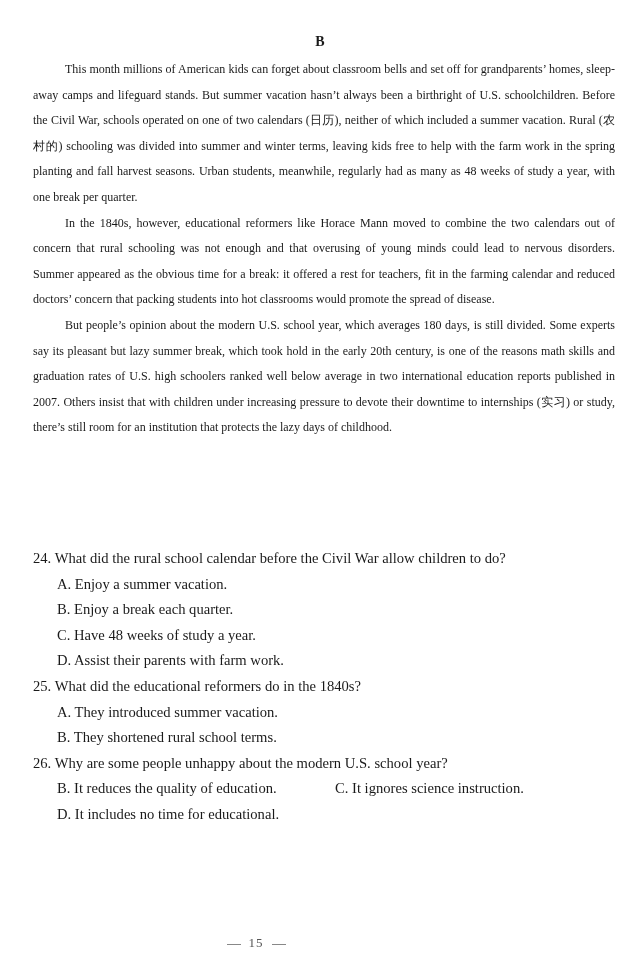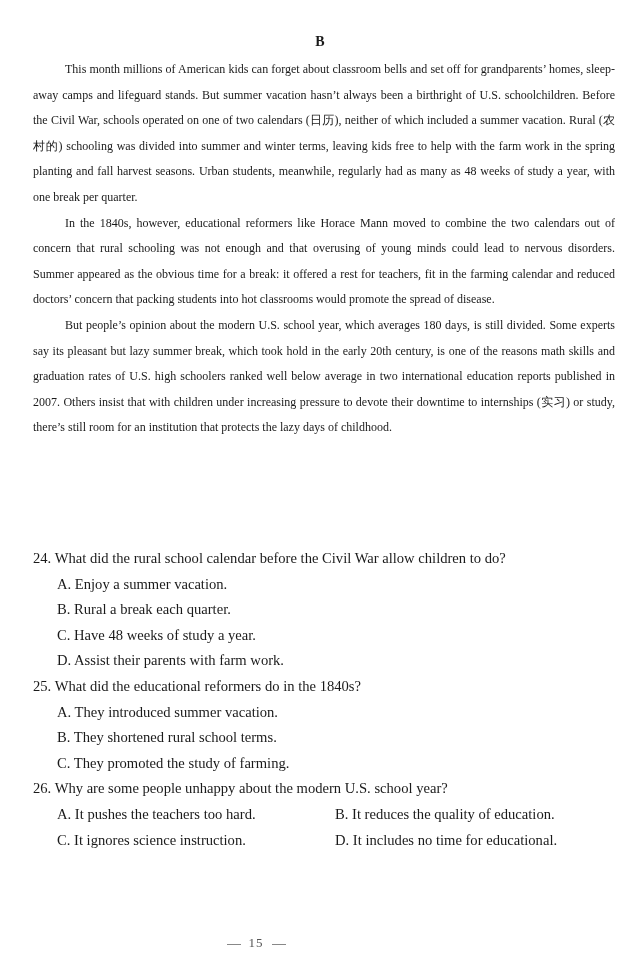--- a/index.html
+++ b/index.html
@@ -103,39 +103,37 @@
     <p>In the 1840s, however, educational reformers like Horace Mann moved to combine the two calendars out of concern that rural schooling was not enough and that overusing of young minds could lead to nervous disorders. Summer appeared as the obvious time for a break: it offered a rest for teachers, fit in the farming calendar and reduced doctors’ concern that packing students into hot classrooms would promote the spread of disease.</p>
     <p>But people’s opinion about the modern U.S. school year, which averages 180 days, is still divided. Some experts say its pleasant but lazy summer break, which took hold in the early 20th century, is one of the reasons math skills and graduation rates of U.S. high schoolers ranked well below average in two international education reports published in 2007. Others insist that with children under increasing pressure to devote their downtime to internships (实习) or study, there’s still room for an institution that protects the lazy days of childhood.</p>
   </div>
 
   <div class="questions">
 
     <div class="question">
       <span class="q-stem">24. What did the rural school calendar before the Civil War allow children to do?</span>
       <div class="options">
         <span class="option">A. Enjoy a summer vacation.</span>
-        <span class="option">B. Rural a break each quarter.</span>
+        <span class="option">B. Enjoy a break each quarter.</span>
         <span class="option">C. Have 48 weeks of study a year.</span>
         <span class="option">D. Assist their parents with farm work.</span>
       </div>
     </div>
 
     <div class="question">
       <span class="q-stem">25. What did the educational reformers do in the 1840s?</span>
       <div class="options">
         <span class="option">A. They introduced summer vacation.</span>
         <span class="option">B. They shortened rural school terms.</span>
-        <span class="option">C. They promoted the study of farming.</span>
       </div>
     </div>
 
     <div class="question">
       <span class="q-stem">26. Why are some people unhappy about the modern U.S. school year?</span>
       <div class="options two-col">
-        <span class="option">A. It pushes the teachers too hard.</span>
         <span class="option">B. It reduces the quality of education.</span>
         <span class="option">C. It ignores science instruction.</span>
         <span class="option">D. It includes no time for educational.</span>
       </div>
     </div>
 
   </div>
 
   <div class="page-number">
     <span class="dash"></span><span>15</span><span class="dash"></span>

